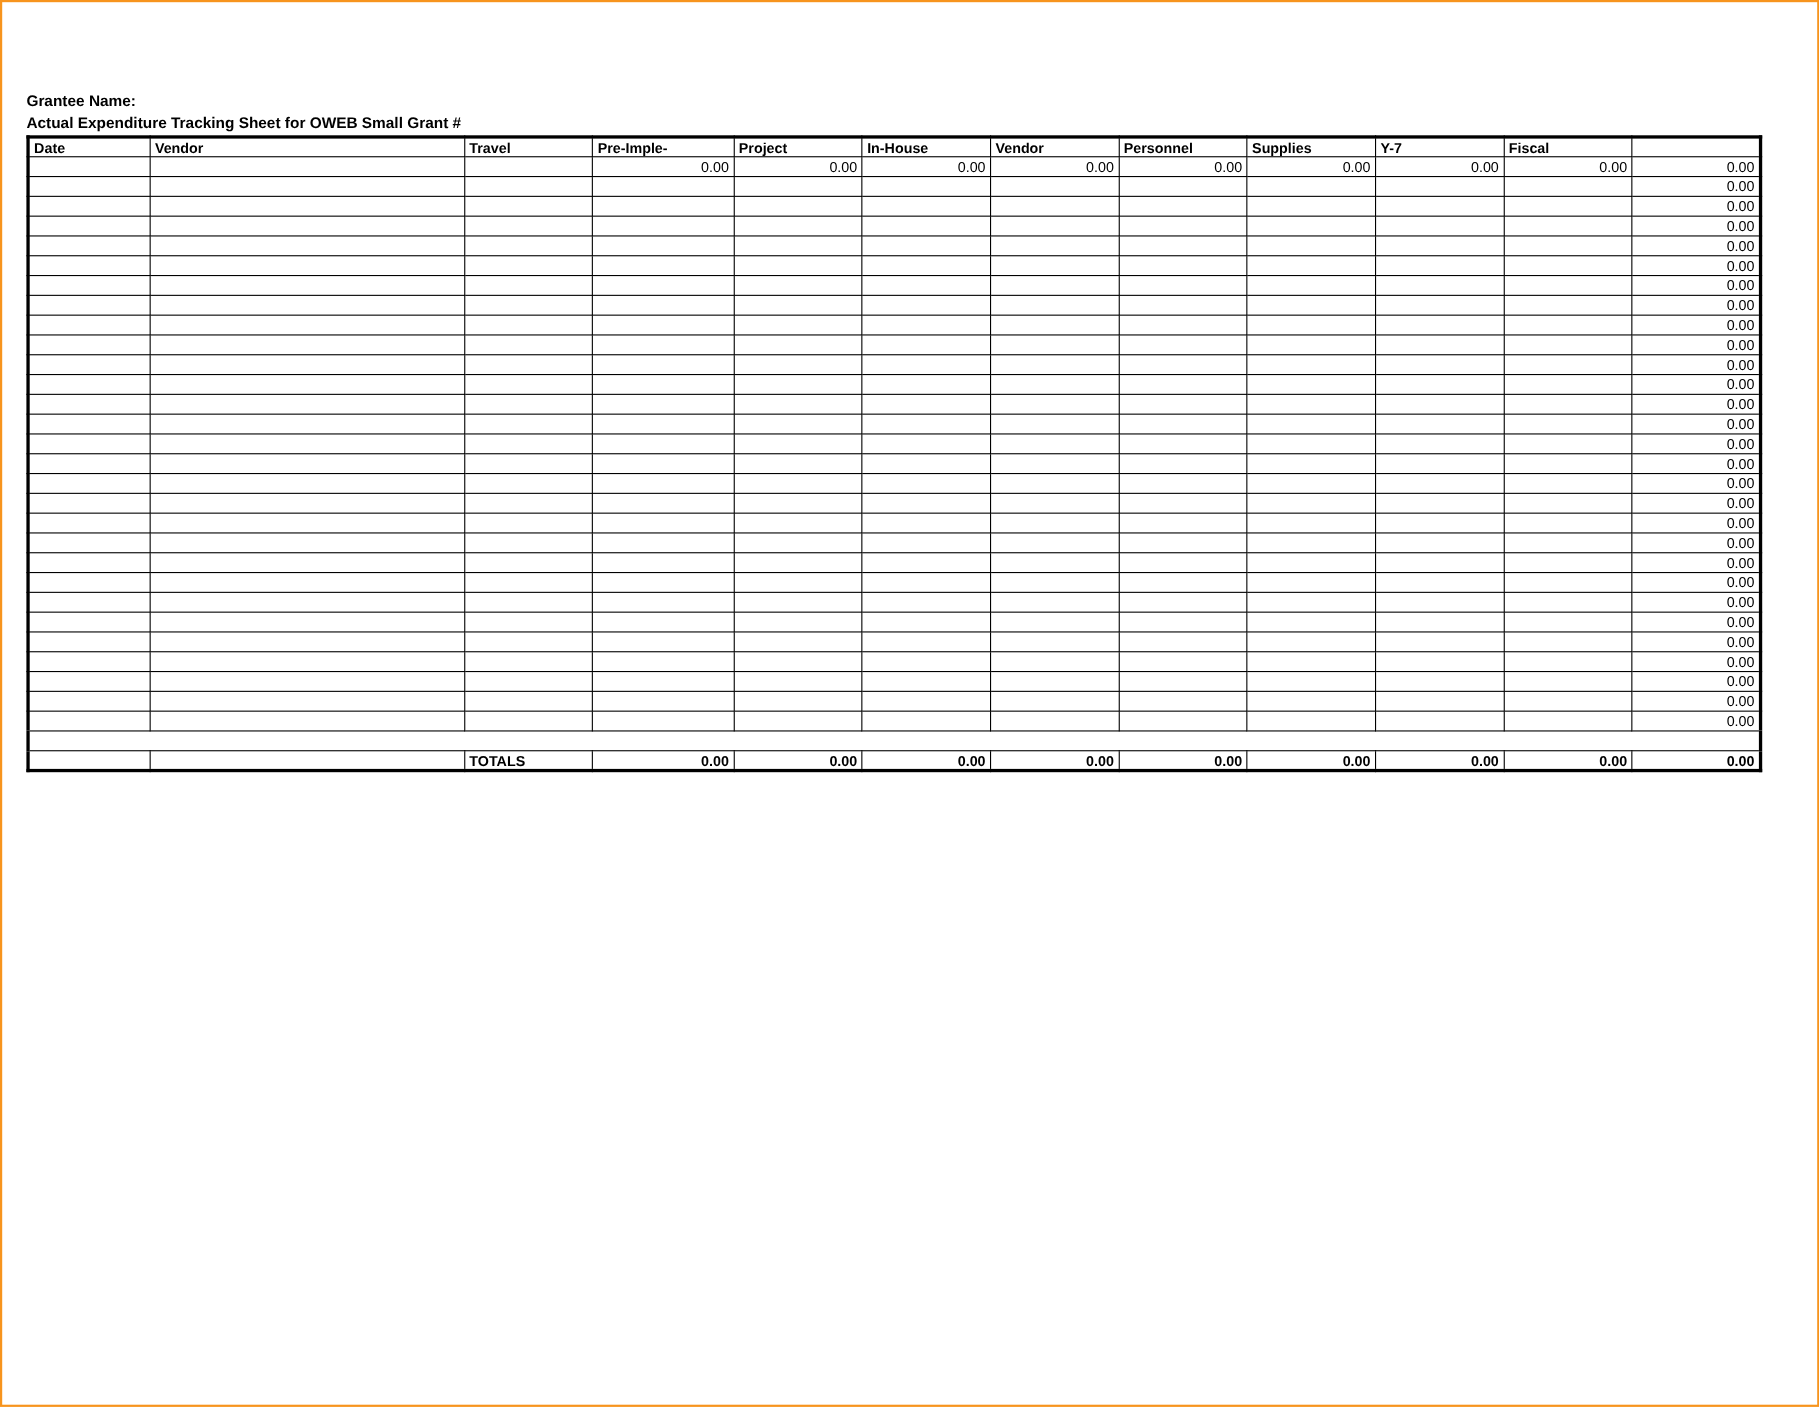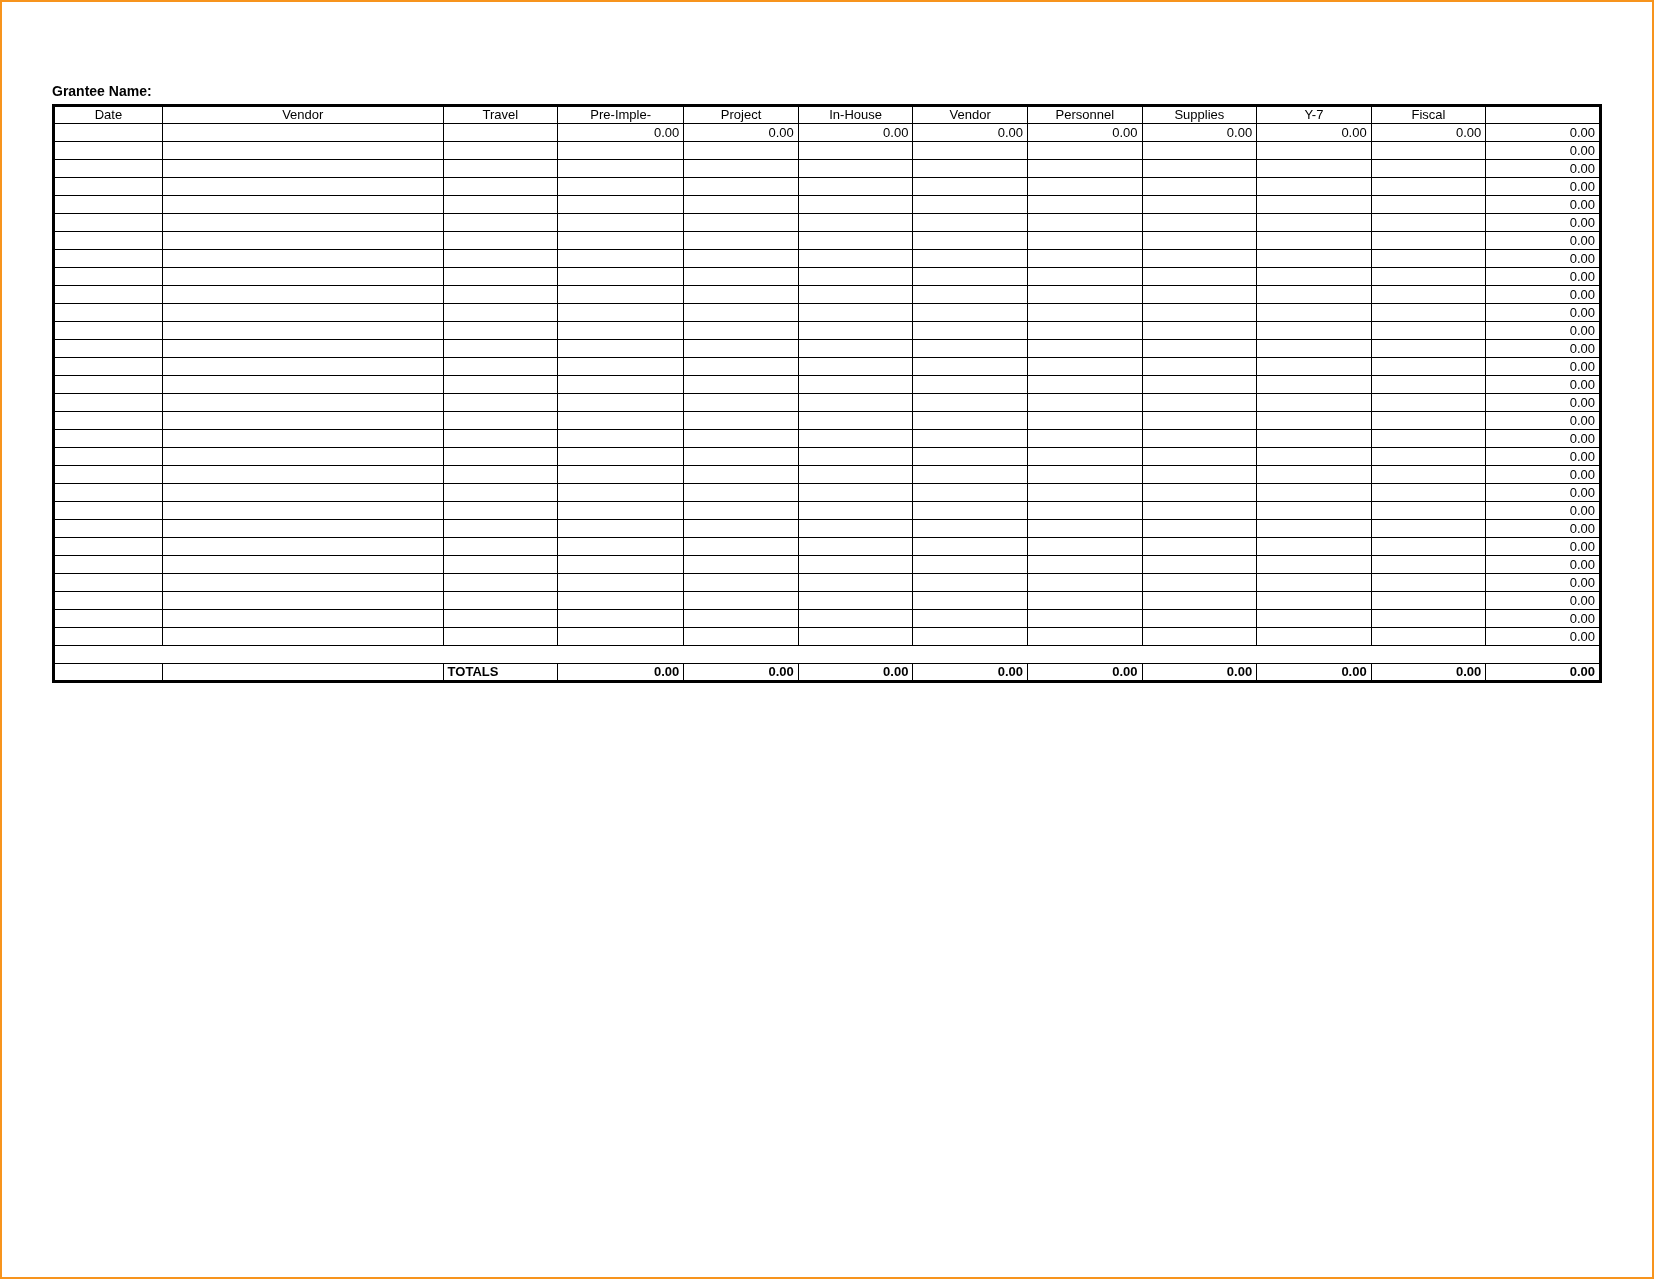--- a/index.html
+++ b/index.html
@@ -8,21 +8,21 @@
     width:1654px;
     height:1279px;
     border:2px solid #f7941d;
     font-family: Arial, Helvetica, sans-serif;
     font-size:14px;
     color:#000;
     background:#fff;
     position:relative;
   }
   .page {
-    padding:80px 50px 0 50px;
+    padding:80px 50px 0 22px;
   }
   .header-block {
     font-weight:bold;
     font-size:14px;
     line-height:1.4;
     margin-bottom:2px;
   }
   .header-line3 span.gap { display:inline-block; width:90px; }
   table.sheet {
     border-collapse:collapse;
@@ -30,21 +30,21 @@
     border:3px solid #000;
   }
   table.sheet td, table.sheet th {
     border:1px solid #000;
     height:18px;
     padding:0 4px;
     font-size:13px;
     vertical-align:middle;
     white-space:nowrap;
   }
-  .hdr td { font-weight:normal; text-align:center; }
+  .hdr td { font-weight:bold; text-align:left; }
   .hdr1-border td { border-bottom:none; }
   .hdr2-border td { border-top:none; }
   .zero-row td { border-top:2px solid #000; border-bottom:3px solid #000; text-align:right; font-weight:normal;}
   .zero-row td.center { text-align:center; }
   .data-row td { text-align:right; }
   .data-row td.empty { }
   .spacer-row td { border-left:none; border-right:none; border-top:3px solid #000; border-bottom:3px solid #000; height:6px; padding:0;}
   .spacer-row td:first-child { border-left:3px solid #000;}
   .spacer-row td:last-child  { border-right:3px solid #000;}
   .totals-row td { font-weight:bold; text-align:right; border-top:3px solid #000;}
@@ -53,20 +53,21 @@
   col.c4{width:88px;} col.c5{width:80px;} col.c6{width:80px;}
   col.c7{width:80px;} col.c8{width:80px;} col.c9{width:80px;}
   col.c10{width:80px;} col.c11{width:80px;} col.c12{width:80px;}
 </style>
 </head>
 <body>
 
 <div class="page">
   <div class="header-block">
     <div>Grantee Name:</div>
+    <div>Actual Expenditure Tracking Sheet for OWEB Small Grant #</div>
   </div>
 
   <table class="sheet">
     <colgroup>
       <col class="c1">
         <col class="c2">
         <col class="c3">
         <col class="c4">
         <col class="c5">
         <col class="c6">

